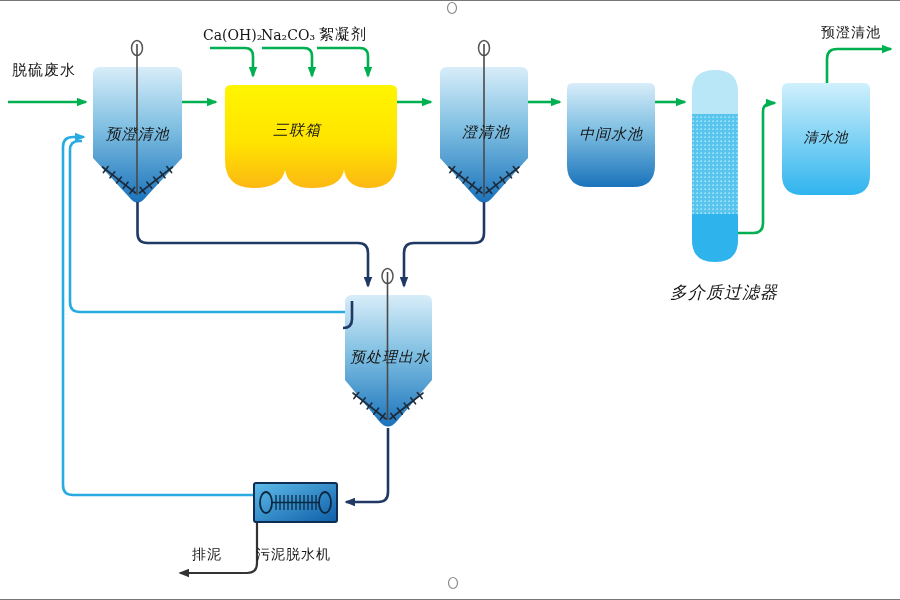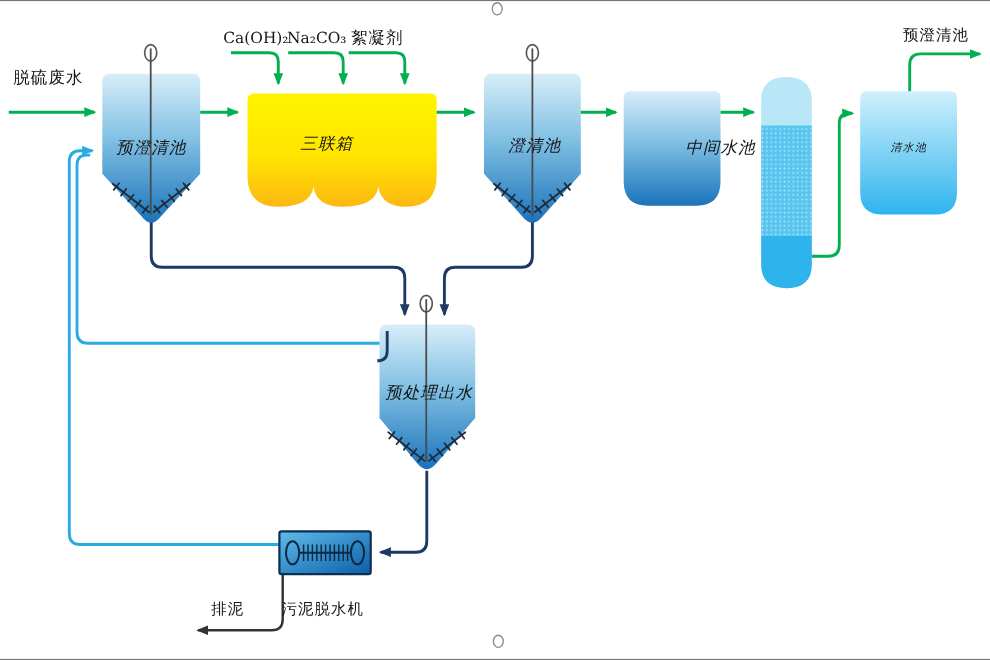--- a/index.html
+++ b/index.html
@@ -149,19 +149,20 @@
   </svg>
 
   <div class="lbl" style="left:12px;top:62px;font-size:15px;">脱硫废水</div>
   <div class="lbl" style="left:203px;top:27px;letter-spacing:0;">Ca(OH)₂</div>
   <div class="lbl" style="left:261px;top:27px;letter-spacing:0;">Na₂CO₃</div>
   <div class="lbl" style="left:319px;top:26px;font-size:15px;">絮凝剂</div>
 
   <div class="lbl c" style="left:95px;top:126px;width:85px;font-size:15px;">预澄清池</div>
   <div class="lbl c" style="left:211px;top:122px;width:172px;font-size:15px;">三联箱</div>
   <div class="lbl c" style="left:440px;top:124px;width:92px;font-size:15px;">澄清池</div>
-  <div class="lbl c" style="left:567px;top:126px;width:88px;font-size:15px;padding-left:44px;">中间水池</div>
-  <div class="lbl c" style="left:782px;top:129px;width:88px;font-size:10px;">清水池</div>
+  <div class="lbl c" style="left:567px;top:126px;width:88px;font-size:15px;">中间水池</div>
+  <div class="lbl c" style="left:782px;top:129px;width:88px;font-size:14px;">清水池</div>
+  <div class="lbl c" style="left:662px;top:283px;width:124px;font-size:17px;">多介质过滤器</div>
   <div class="lbl c" style="left:347px;top:349px;width:86px;font-size:15px;">预处理出水</div>
   <div class="lbl" style="left:821px;top:24px;">预澄清池</div>
   <div class="lbl" style="left:192px;top:546px;">排泥</div>
   <div class="lbl" style="left:256px;top:546px;">污泥脱水机</div>
 </div>
 
 </body></html>

